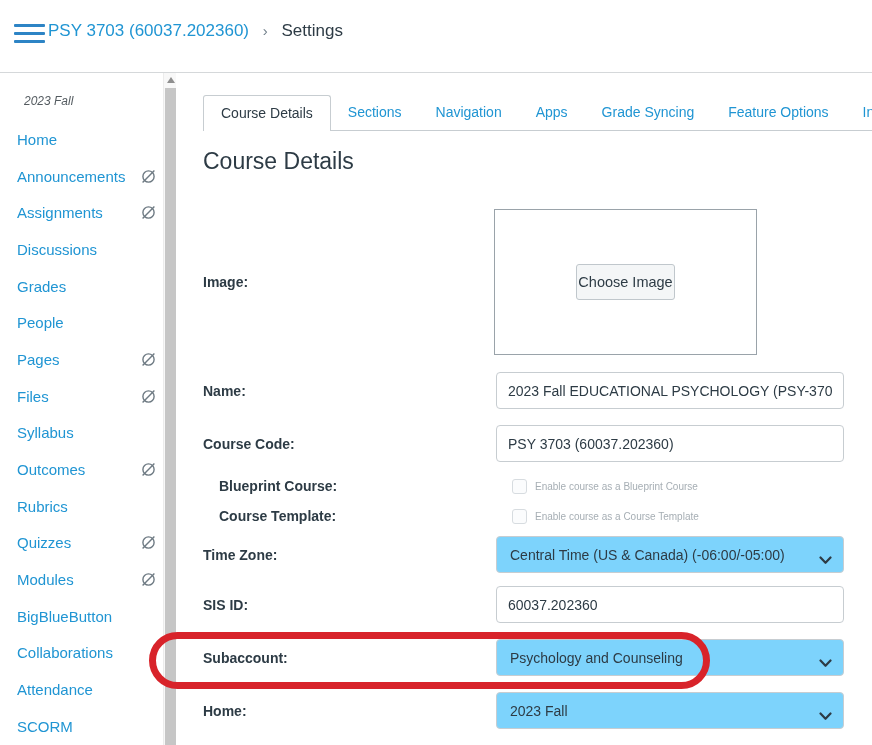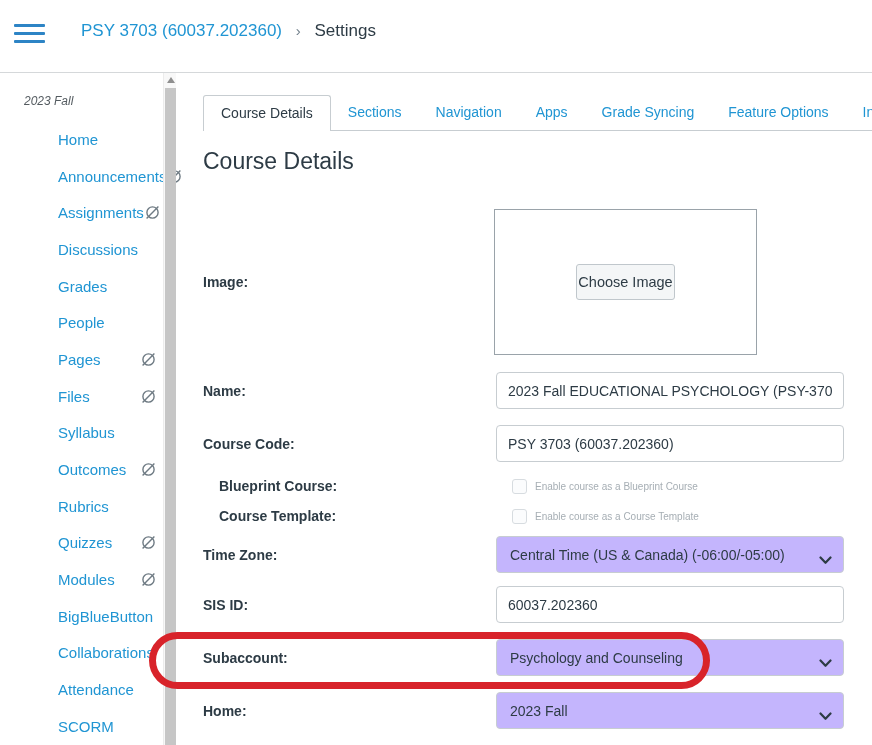--- a/index.html
+++ b/index.html
@@ -9,30 +9,30 @@
   html,body{width:872px; height:745px; overflow:hidden;}
   body{
     position:relative; background:#fff;
     font-family:"Liberation Sans", sans-serif; color:var(--dark);
   }
 
   
   .top-header{position:absolute; left:0; top:0; width:872px; height:72px; background:#fff;}
   .hamburger{position:absolute; left:14px; top:24px; width:31px; height:22px; cursor:pointer;}
   .hamburger span{display:block; height:3px; background:#2d84c5; margin-bottom:5px; border-radius:1px;}
-  .breadcrumb{position:absolute; left:81px; top:21px; font-size:17px; white-space:nowrap;}
+  .breadcrumb{position:absolute; left:48px; top:21px; font-size:17px; white-space:nowrap;}
   .breadcrumb .crumb-link{color:var(--link); text-decoration:none; cursor:pointer;}
   .breadcrumb .crumb-sep{color:#73818c; margin:0 9px; font-size:15px;}
   .breadcrumb .crumb-current{color:var(--dark);}
   .header-divider{position:absolute; left:0; top:72px; width:872px; height:1px; background:#d5d8da;}
 
   
   .sidebar{position:absolute; left:0; top:73px; width:163px; height:672px; background:#fff;}
   .term-label{margin:21px 0 0 24px; font-size:12px; font-style:italic; color:#545b60;}
-  .side-list{list-style:none; margin-top:13px;padding-left:41px;}
+  .side-list{list-style:none; margin-top:13px;}
   .side-item{height:36.7px; display:flex; align-items:center; padding:0 6px 0 17px; cursor:pointer;}
   .side-link{color:var(--link); font-size:15px; white-space:nowrap;}
   .eye{margin-left:auto; display:flex; align-items:center;}
 
   
   .scrollbar{position:absolute; left:163px; top:73px; width:13px; height:672px; background:#f8f8f8; border-left:1px solid #ececec;}
   .scroll-up{position:absolute; left:0; top:0; width:13px; height:14px; cursor:pointer;}
   .scroll-up:before{content:""; position:absolute; left:2.5px; top:4px; border-left:4px solid transparent; border-right:4px solid transparent; border-bottom:6px solid #8f8f8f;}
   .scroll-thumb{position:absolute; left:1px; top:15px; width:11px; height:657px; background:#c6c6c6; cursor:pointer;}
 
@@ -62,21 +62,21 @@
     padding:0 11px; font-family:"Liberation Sans", sans-serif; font-size:14px; color:var(--dark);
     background:#fff; outline:none; white-space:nowrap; overflow:hidden;
   }
 
   .row-checkbox{height:20px;padding-left:16px;}
   .checkbox{width:15px; height:15px; border:1px solid #d7dce0; background:#fbfcfd; border-radius:3px; flex:none; cursor:pointer;}
   .checkbox-label{margin-left:8px; font-size:10px; color:var(--muted); white-space:nowrap;}
   .row-checkbox .form-control{display:flex; align-items:center;}
 
   .select{
-    width:348px; height:37px; border:1px solid var(--border); border-radius:4px; background:#c4b5fd;
+    width:348px; height:37px; border:1px solid var(--border); border-radius:4px; background:#7dd3fc;
     display:flex; align-items:center; padding:0 13px; cursor:pointer; position:relative;
   }
   .select-value{font-size:14px; color:var(--dark); white-space:nowrap; overflow:hidden;}
   .select .chev{position:absolute; right:11px; top:14px; display:block;}
 
   
   .red-annotation{
     position:absolute; left:149px; top:632px; width:561px; height:57px;
     border:7px solid var(--red); border-radius:29px; pointer-events:none; z-index:50;
   }

